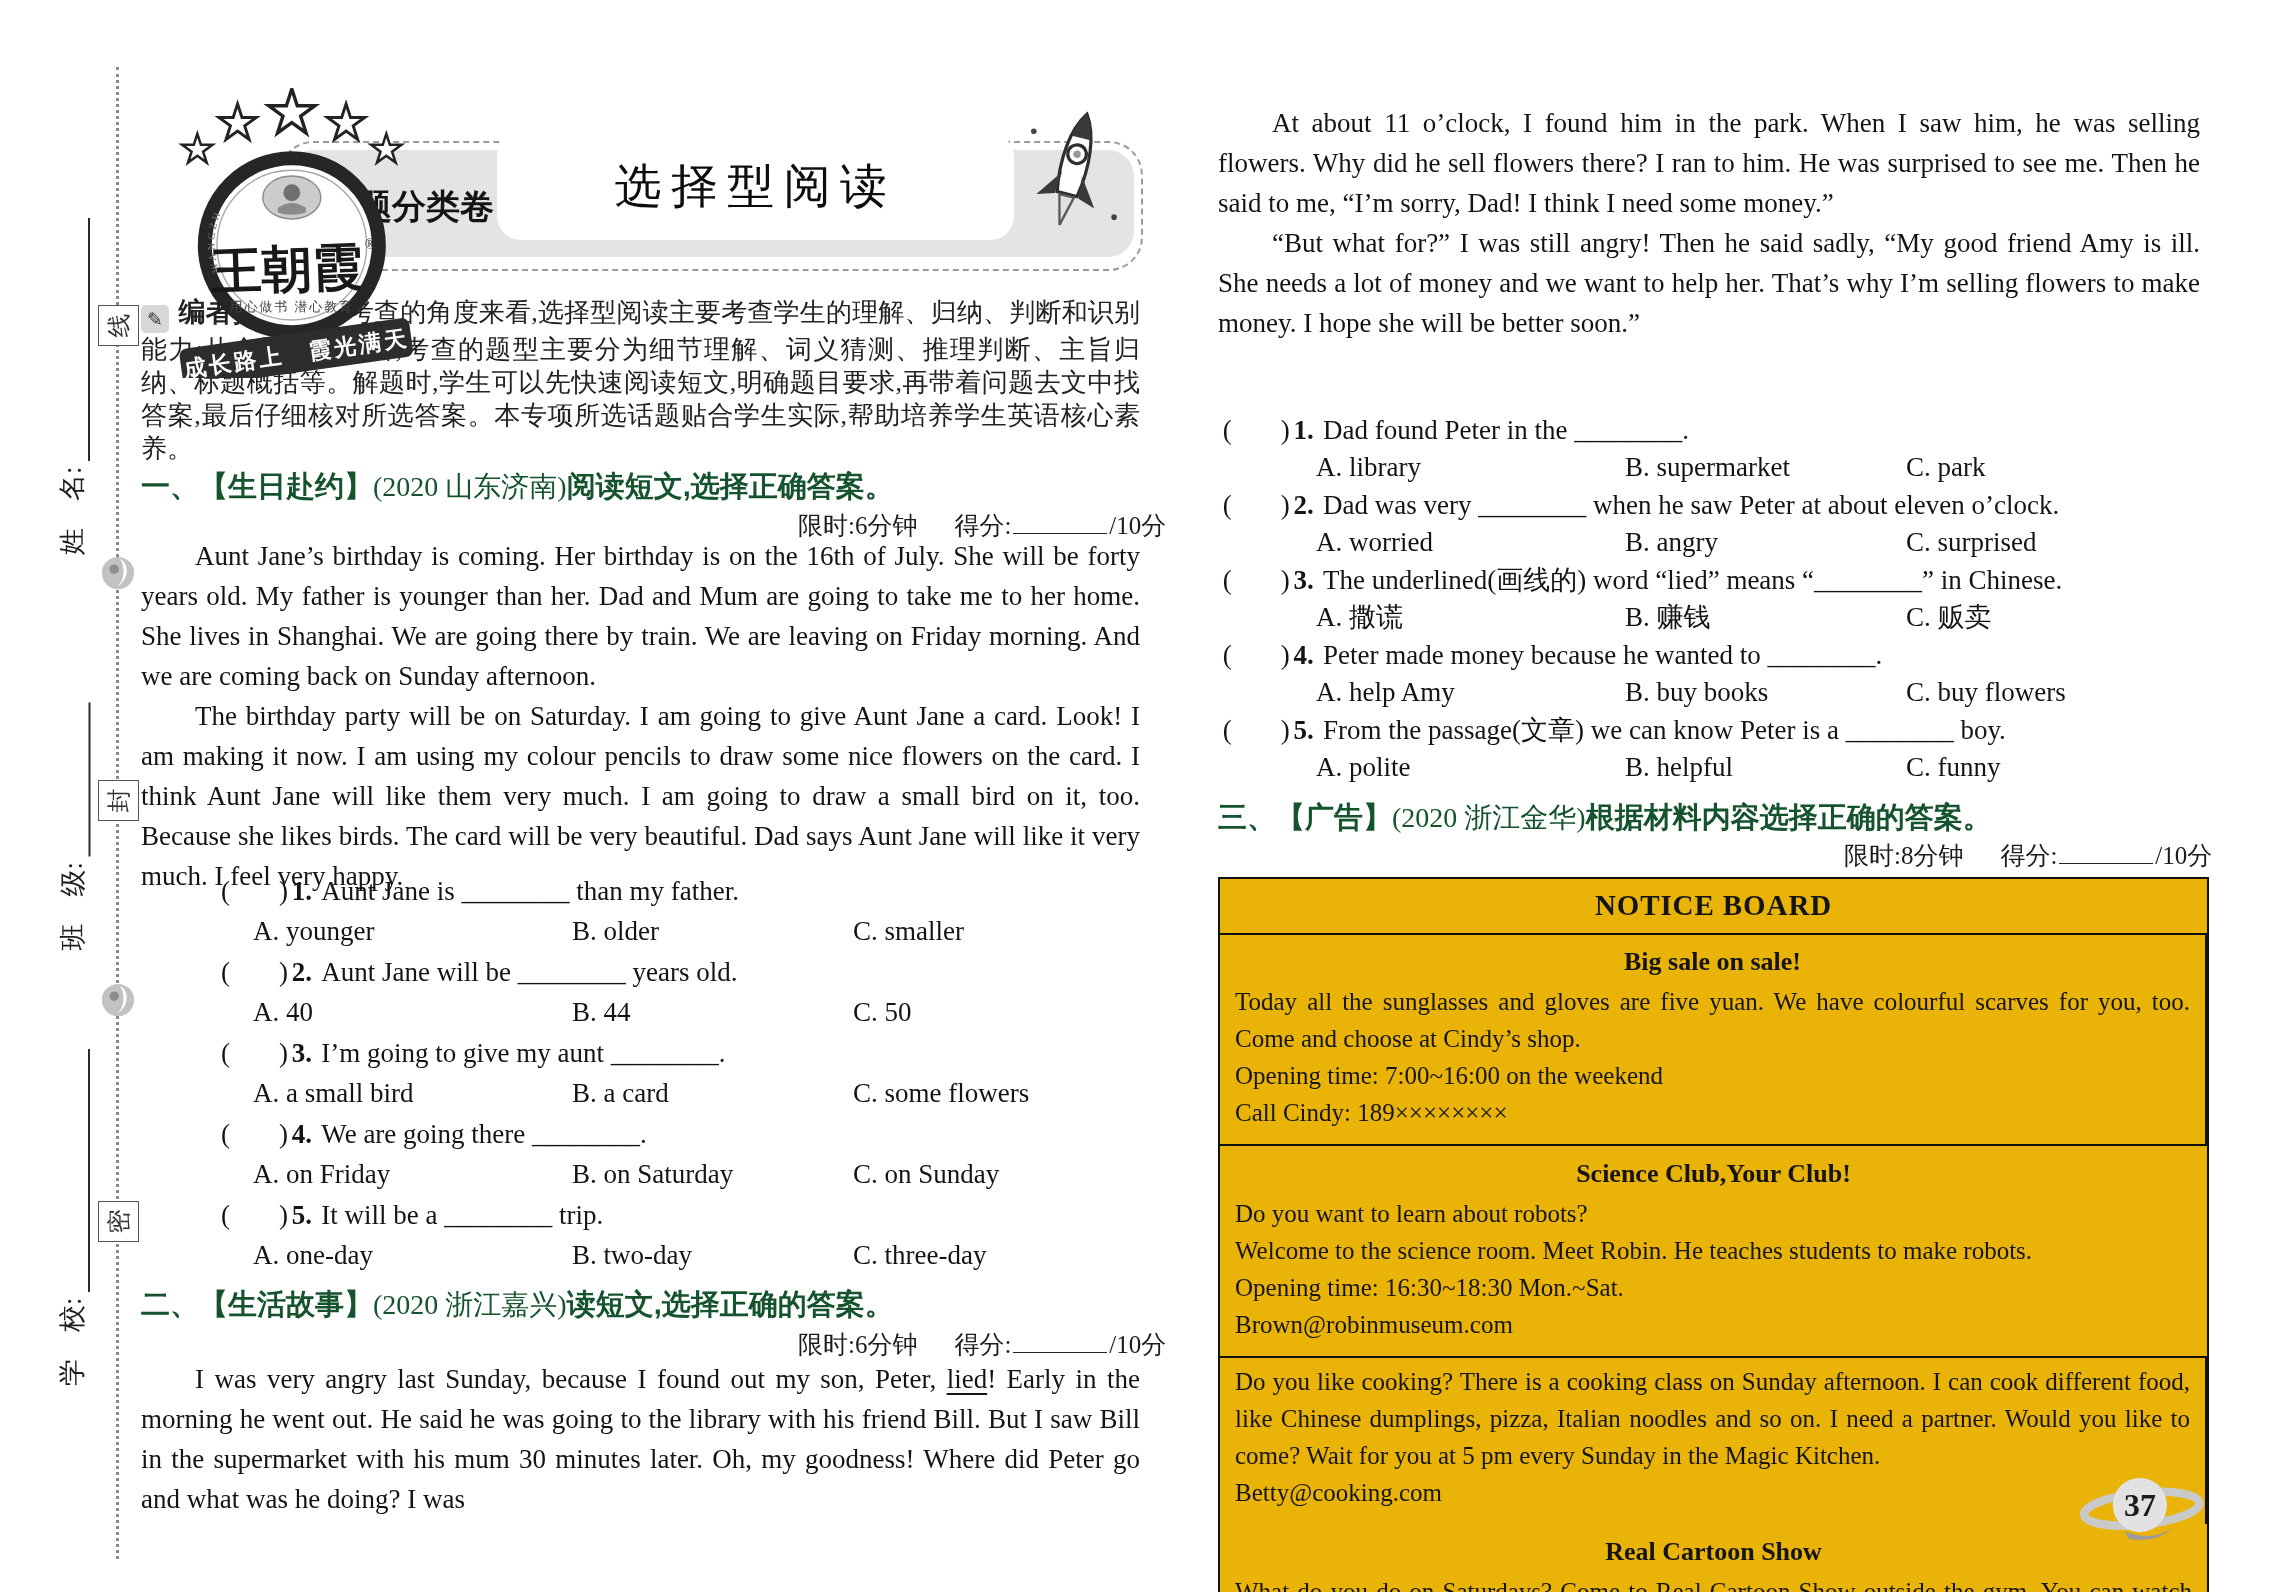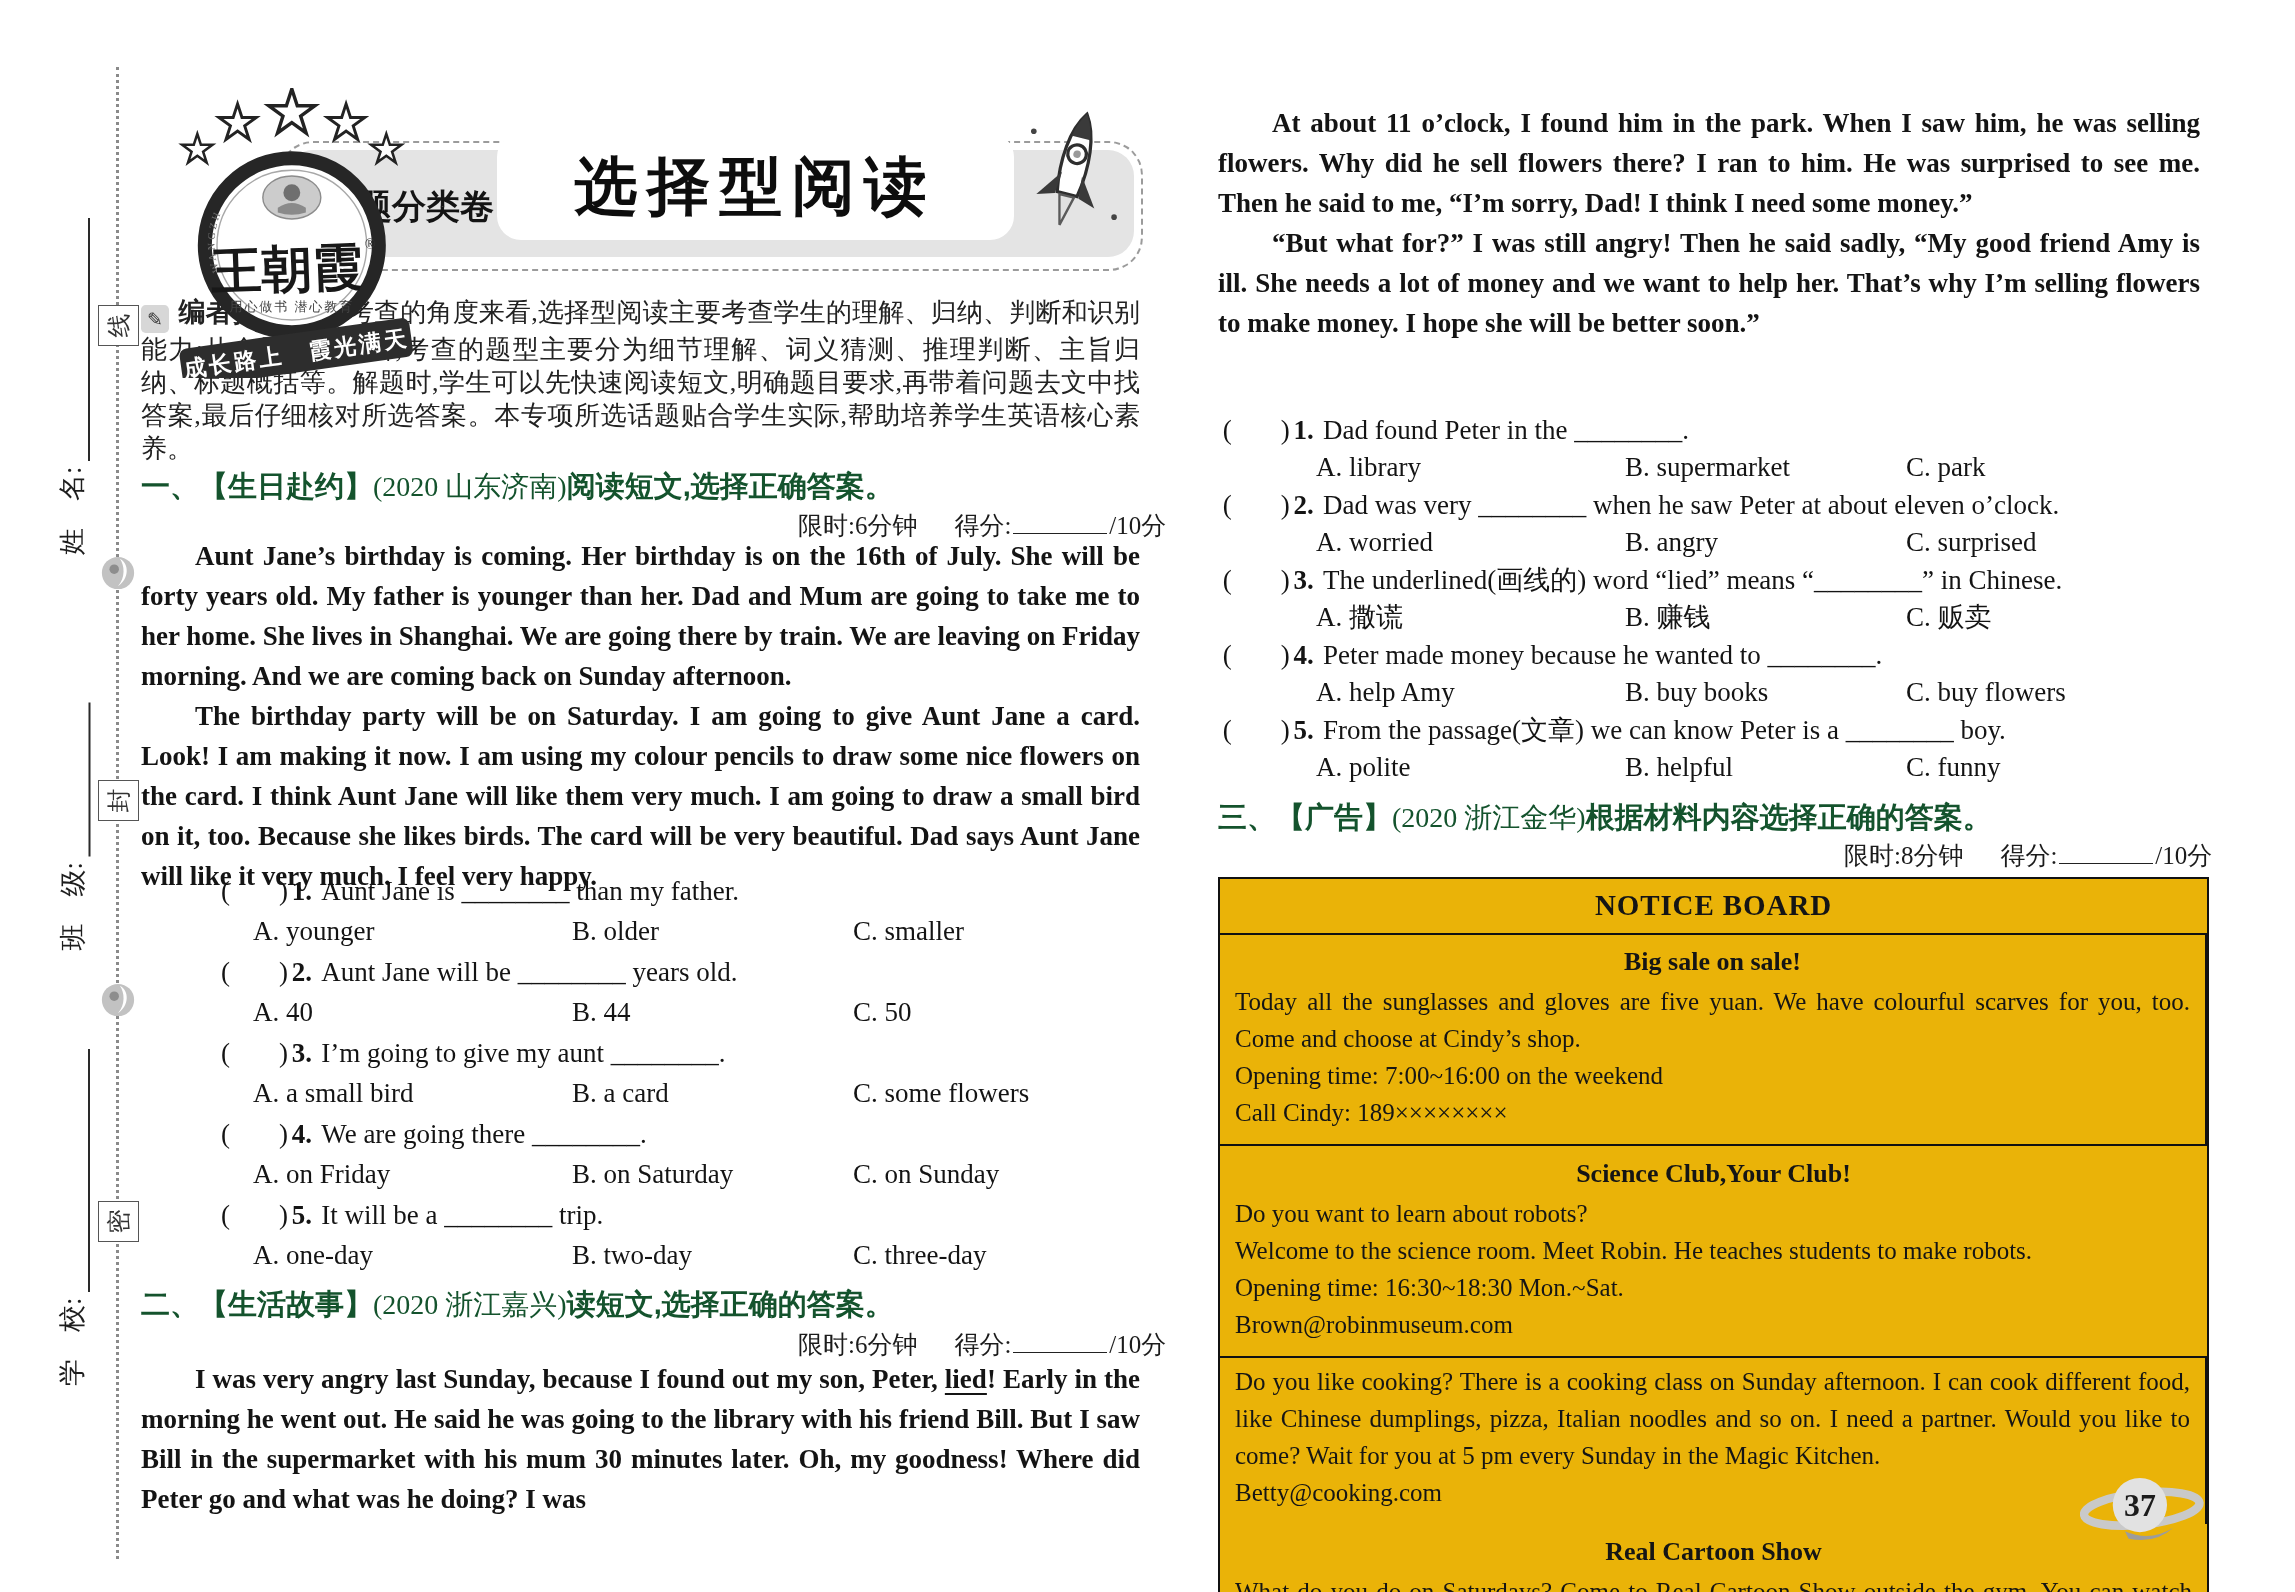--- a/index.html
+++ b/index.html
@@ -26,21 +26,21 @@
     border:2.8px dashed #9b9b9b; border-radius:34px; }
   .hdr-band { position:absolute; left:287px; top:150px; width:847px; height:107px;
     background:#e4e4e4; border-radius:26px; }
   .series { position:absolute; left:324px; top:184px; font-weight:700; font-size:34px;
     color:#141414; display:flex; align-items:center; }
   .series-num { display:inline-block; width:39px; height:39px; border-radius:50%;
     background:#121212; color:#fff; font-size:23.4px; line-height:39px; text-align:center;
     margin-left:7.5px; font-weight:700; }
   .title-pill { position:absolute; left:497px; top:133px; width:517px; height:107px;
     background:#ffffff; border-radius:24px; display:flex; align-items:center; justify-content:center; }
-  .page-title { font-weight:700; font-size:63px; letter-spacing:9.4px; color:#0d0d0d; }
+  .page-title { font-weight:400; font-size:47px; letter-spacing:9.4px; color:#0d0d0d; }
   .badge { position:absolute; left:137px; top:88px; z-index:4; }
   .rocket { position:absolute; left:1017px; top:105px; z-index:4; }
 
   
   .ed-note { position:absolute; left:141px; top:296px; width:999px; font-size:26px;
     line-height:33px; text-align:justify; color:#222; }
   .note-ic { display:inline-flex; width:28px; height:28px; background:#d7d7d7; border-radius:4.7px;
     align-items:center; justify-content:center; font-size:19px; color:#333; margin-right:9.4px;
     vertical-align:-4.7px; }
   .ed-note b { font-size:27px; }
@@ -48,21 +48,21 @@
   
   .sec-head { position:absolute; font-size:29px; font-weight:700; color:#14532d; white-space:nowrap; }
   .sec-head .src { font-family:"Liberation Serif", serif; font-weight:400; font-size:28px; }
   .timeline { position:absolute; display:flex; gap:37px; font-size:25px; color:#1b1b1b; white-space:nowrap; }
   .timeline .blank { display:inline-block; width:94px; border-bottom:1.9px solid #222; height:19px;
     margin:0 1.9px; }
 
   
   .passage { position:absolute; font-size:27px; line-height:40px; text-align:justify; color:#141414; }
   .passage p { margin:0; }
-  .passage p.ind { text-indent:54px;font-weight:bold; }
+  .passage p.ind { text-indent:54px; }
   .passage u { text-underline-offset:4.7px; }
 
   
   .qblock { position:absolute; font-size:27px; color:#141414; }
   .q { }
   .qblock.ql .q { height:81px; }
   .qblock.qr .q { height:75px; }
   .qblock.ql .q .stem { height:40px; line-height:40px; padding-left:80px; white-space:nowrap; }
   .qblock.qr .q .stem { height:37px; line-height:37px; padding-left:4.7px; white-space:nowrap; }
   .pgap { display:inline-block; width:49px; }

